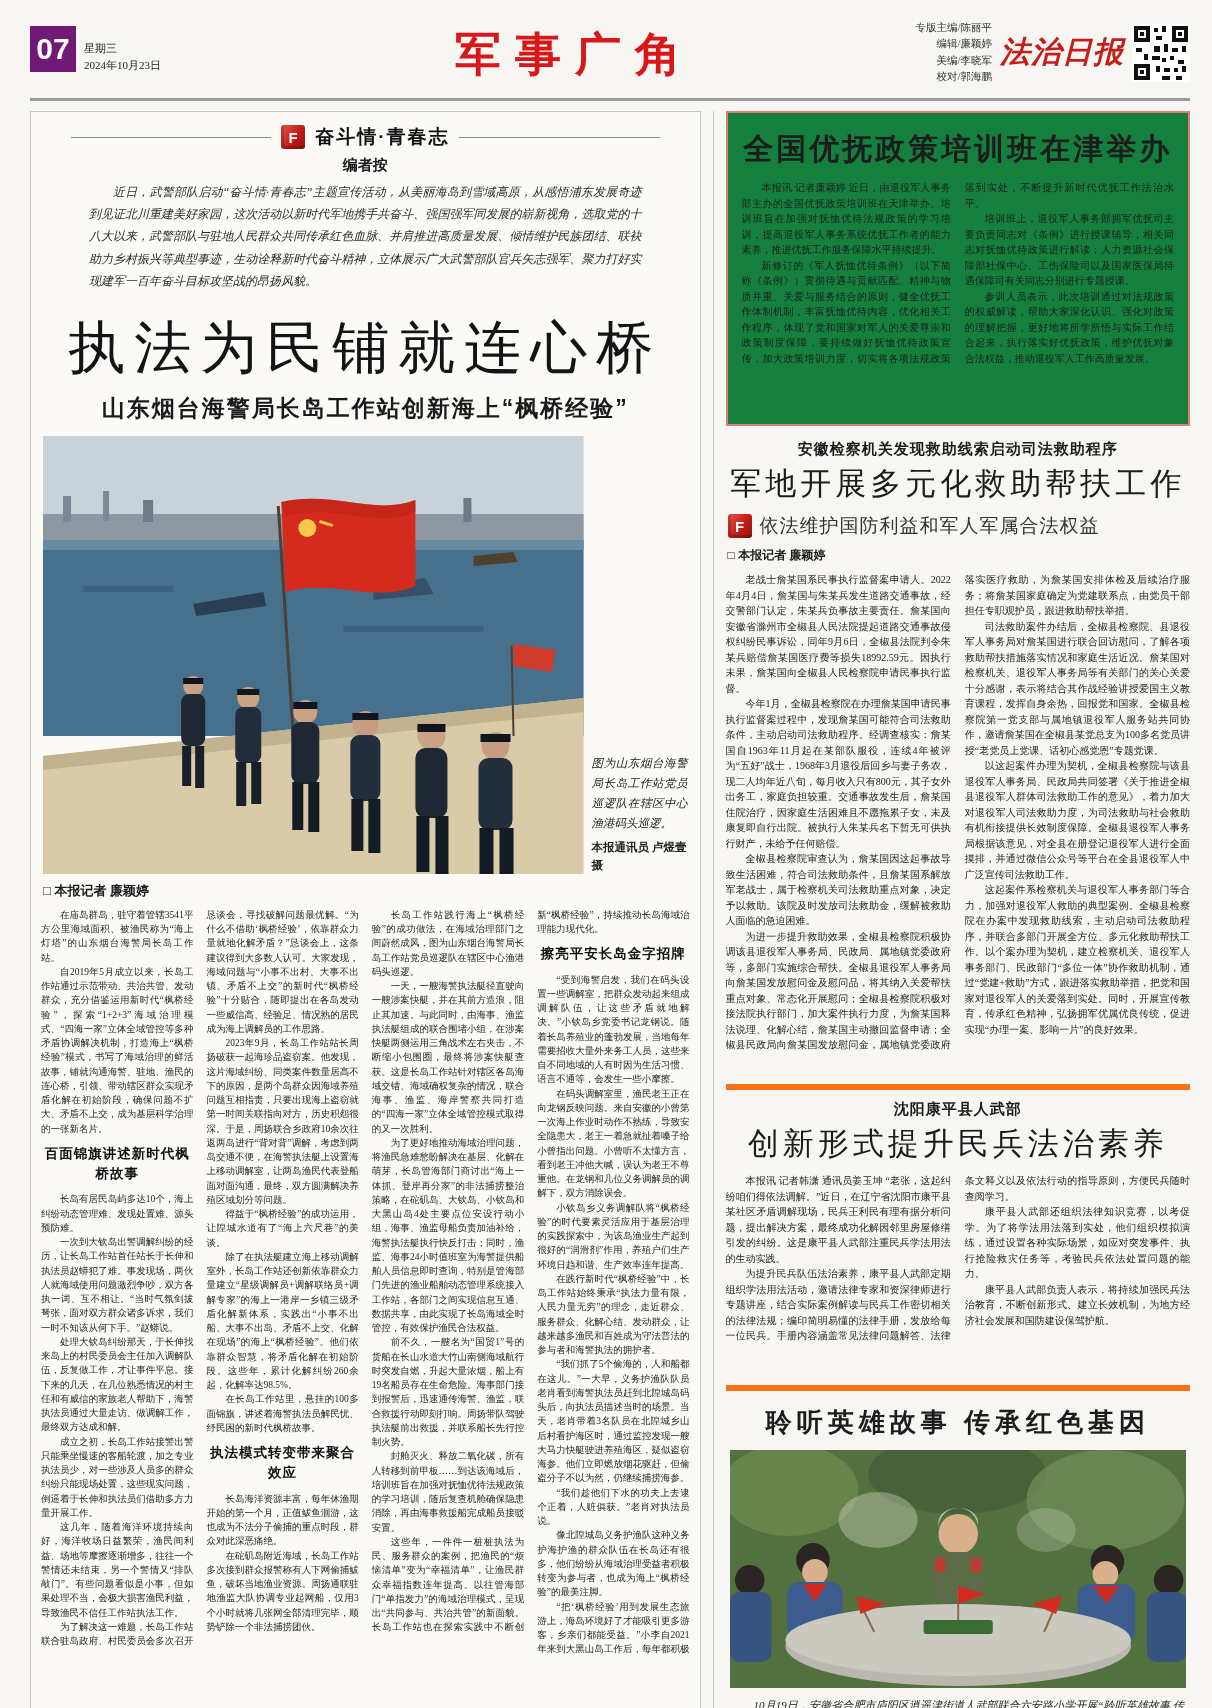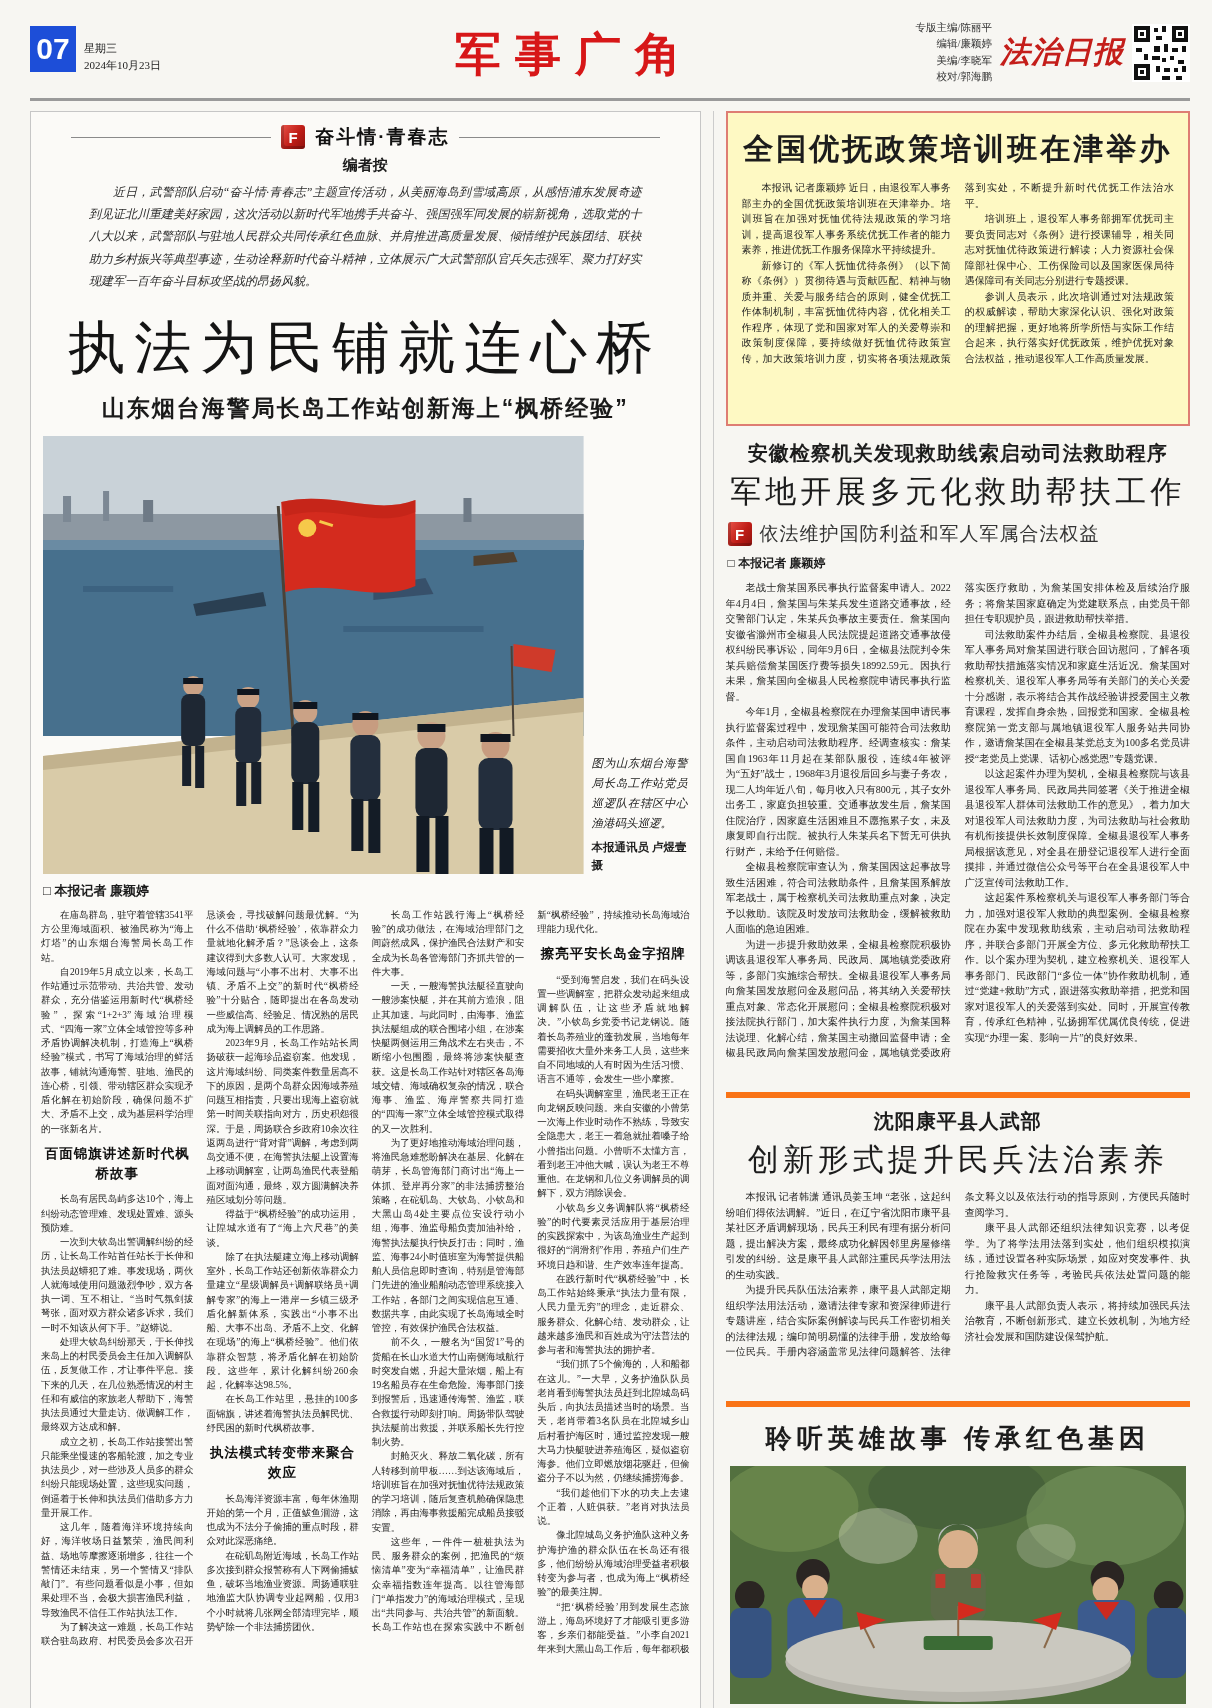--- a/index.html
+++ b/index.html
@@ -6,21 +6,21 @@
   body{
     width:1212px;height:1708px;overflow:hidden;
     background:#f7f6f2;color:#1c1c1c;
     font-family:"Liberation Serif","DejaVu Serif",serif;
     position:relative;
   }
   .page{padding:12px 22px 0 30px;}
   
   .hdr{display:flex;align-items:flex-start;height:82px;position:relative;}
   .hdr-left{display:flex;align-items:flex-start;gap:8px;margin-top:14px;width:230px;}
-  .pagenum{width:46px;height:46px;background:#1d4ed8;color:#fff;
+  .pagenum{width:46px;height:46px;background:#701a75;color:#fff;
     font-family:"Liberation Sans","DejaVu Sans",sans-serif;font-weight:bold;font-size:30px;
     display:flex;align-items:center;justify-content:center;}
   .dateblock{font-size:11px;line-height:1.5;margin-top:14px;color:#222;}
   .section-title{flex:1;text-align:center;color:#d71718;
     font-family:"Liberation Sans","DejaVu Sans",sans-serif;font-weight:bold;
     font-size:46px;letter-spacing:14px;margin-top:12px;}
   .hdr-right{width:300px;display:flex;align-items:center;justify-content:flex-end;gap:8px;margin-top:8px;}
   .credits{font-size:10.5px;line-height:1.55;text-align:right;color:#333;}
   .masthead{color:#c41e1a;font-size:30px;font-weight:bold;font-style:italic;
     letter-spacing:1px;font-family:"Liberation Serif","DejaVu Serif",serif;white-space:nowrap;}
@@ -56,30 +56,30 @@
   .photo-credit{font-size:11.5px;font-weight:bold;margin-top:6px;line-height:1.5;}
   .byline{font-weight:bold;font-size:13px;margin:2px 2px 8px 2px;
     font-family:"Liberation Sans","DejaVu Sans",sans-serif;}
   .feature-body{height:752px;overflow:hidden;
     column-count:4;column-gap:13px;
     font-size:9.5px;line-height:1.5;text-align:justify;color:#1d1d1d;}
   .feature-body p{margin:0;text-indent:2em;}
   .feature-body h4{margin:8px 0;text-align:center;font-size:13.5px;letter-spacing:1px;
     font-family:"Liberation Sans","DejaVu Sans",sans-serif;color:#111;}
   
-  .redbox{border:2px solid #de7d73;padding:10px 14px 12px 14px;background:#fef9c3;}
+  .redbox{border:2px solid #de7d73;padding:10px 14px 12px 14px;background:#15803d;}
   .redbox-headline{text-align:center;font-family:"Liberation Sans","DejaVu Sans",sans-serif;
     font-weight:600;font-size:30px;letter-spacing:3px;margin:6px 0 10px 0;}
   .twocol{column-count:2;column-gap:14px;font-size:10px;line-height:1.55;
     text-align:justify;color:#1d1d1d;overflow:hidden;}
   .twocol p{margin:0;text-indent:2em;}
   .redbox .twocol{height:232px;}
   .art{margin-top:14px;}
   .art-sep{border-top:6px solid #f97316;padding-top:10px;}
-  .kicker{text-align:center;font-weight:bold;font-size:20px;letter-spacing:1px;
+  .kicker{text-align:center;font-weight:bold;font-size:15px;letter-spacing:1px;
     font-family:Liberation Sans, sans-serif;margin:0 0 4px 0;}
   .art-headline{text-align:center;font-family:"Liberation Sans","DejaVu Sans",sans-serif;
     font-weight:500;font-size:31px;letter-spacing:4px;margin:2px 0 8px 0;}
   .badge-row2{display:flex;align-items:center;gap:8px;margin:2px 0 8px 2px;}
   .badge-label2{font-size:19px;letter-spacing:1px;color:#333;
     font-family:"Liberation Sans","DejaVu Sans",sans-serif;}
   .byline2{font-weight:bold;font-size:12px;margin:0 0 8px 2px;
     font-family:"Liberation Sans","DejaVu Sans",sans-serif;}
   .a2body{height:498px;}
   .a3body{height:198px;}
@@ -249,21 +249,21 @@
           <p>成立之初，长岛工作站接警出警只能乘坐慢速的客船轮渡，加之专业执法员少，对一些涉及人员多的群众纠纷只能现场处置，这些现实问题，倒逼着于长伸和执法员们借助多方力量开展工作。</p>
           <p>这几年，随着海洋环境持续向好，海洋牧场日益繁荣，渔民间利益、场地等摩擦逐渐增多，往往一个警情还未结束，另一个警情又“排队敲门”。有些问题看似是小事，但如果处理不当，会极大损害渔民利益，导致渔民不信任工作站执法工作。</p>
           <p>为了解决这一难题，长岛工作站联合驻岛政府、村民委员会多次召开恳谈会，寻找破解问题最优解。“为什么不借助‘枫桥经验’，依靠群众力量就地化解矛盾？”恳谈会上，这条建议得到大多数人认可。大家发现，海域问题与“小事不出村、大事不出镇、矛盾不上交”的新时代“枫桥经验”十分贴合，随即提出在各岛发动一些威信高、经验足、情况熟的居民成为海上调解员的工作思路。</p>
           <p>2023年9月，长岛工作站站长周扬破获一起海珍品盗窃案。他发现，这片海域纠纷、同类案件数量居高不下的原因，是两个岛群众因海域养殖问题互相指责，只要出现海上盗窃就第一时间关联指向对方，历史积怨很深。于是，周扬联合乡政府10余次往返两岛进行“背对背”调解，考虑到两岛交通不便，在海警执法艇上设置海上移动调解室，让两岛渔民代表登船面对面沟通，最终，双方圆满解决养殖区域划分等问题。</p>
           <p>得益于“枫桥经验”的成功运用，让隍城水道有了“海上六尺巷”的美谈。</p>
           <p>除了在执法艇建立海上移动调解室外，长岛工作站还创新依靠群众力量建立“星级调解员+调解联络员+调解专家”的海上一港岸一乡镇三级矛盾化解新体系，实践出“小事不出船、大事不出岛、矛盾不上交、化解在现场”的海上“枫桥经验”。他们依靠群众智慧，将矛盾化解在初始阶段。这些年，累计化解纠纷260余起，化解率达98.5%。</p>
           <p>在长岛工作站里，悬挂的100多面锦旗，讲述着海警执法员解民忧、纾民困的新时代枫桥故事。</p>
           <h4>执法模式转变带来聚合效应</h4>
           <p>长岛海洋资源丰富，每年休渔期开始的第一个月，正值鲅鱼洄游，这也成为不法分子偷捕的重点时段，群众对此深恶痛绝。</p>
           <p>在砣矶岛附近海域，长岛工作站多次接到群众报警称有人下网偷捕鲅鱼，破坏当地渔业资源。周扬通联驻地渔监大队协调专业起网船，仅用3个小时就将几张网全部清理完毕，顺势铲除一个非法捕捞团伙。</p>
-          <p>长岛工作站践行海上“枫桥经验”的成功做法，在海域治理部门之间蔚然成风，保护渔民合法财产和安全成为长岛各管海部门齐抓共管的一件大事。</p>
+          <p>长岛工作站践行海上“枫桥经验”的成功做法，在海域治理部门之间蔚然成风，图为山东烟台海警局长岛工作站党员巡逻队在辖区中心渔港码头巡逻。</p>
           <p>一天，一艘海警执法艇径直驶向一艘涉案快艇，并在其前方造浪，阻止其加速。与此同时，由海事、渔监执法艇组成的联合围堵小组，在涉案快艇两侧运用三角战术左右夹击，不断缩小包围圈，最终将涉案快艇查获。这是长岛工作站针对辖区各岛海域交错、海域确权复杂的情况，联合海事、渔监、海岸警察共同打造的“四海一家”立体全域管控模式取得的又一次胜利。</p>
           <p>为了更好地推动海域治理问题，将渔民急难愁盼解决在基层、化解在萌芽，长岛管海部门商讨出“海上一体抓、登岸再分家”的非法捕捞整治策略，在砣矶岛、大钦岛、小钦岛和大黑山岛4处主要点位安设行动小组，海事、渔监母船负责加油补给，海警执法艇执行快反打击；同时，渔监、海事24小时值班室为海警提供船舶人员信息即时查询，特别是管海部门先进的渔业船舶动态管理系统接入工作站，各部门之间实现信息互通、数据共享，由此实现了长岛海域全时管控，有效保护渔民合法权益。</p>
           <p>前不久，一艘名为“国贸1”号的货船在长山水道大竹山南侧海域航行时突发自燃，升起大量浓烟，船上有19名船员存在生命危险。海事部门接到报警后，迅速通传海警、渔监，联合救援行动即刻打响。周扬带队驾驶执法艇前出救援，并联系船长先行控制火势。</p>
           <p>封舱灭火、释放二氧化碳，所有人转移到前甲板……到达该海域后，培训班旨在加强对抚恤优待法规政策的学习培训，随后复查机舱确保隐患消除，再由海事救援船完成船员接驳安置。</p>
           <p>这些年，一件件一桩桩执法为民、服务群众的案例，把渔民的“烦恼清单”变为“幸福清单”，让渔民群众幸福指数连年提高。以往管海部门“单指发力”的海域治理模式，呈现出“共同参与、共治共管”的新面貌。长岛工作站也在探索实践中不断创新“枫桥经验”，持续推动长岛海域治理能力现代化。</p>
           <h4>擦亮平安长岛金字招牌</h4>
           <p>“受到海警启发，我们在码头设置一些调解室，把群众发动起来组成调解队伍，让这些矛盾就地解决。”小钦岛乡党委书记龙钢说。随着长岛养殖业的蓬勃发展，当地每年需要招收大量外来务工人员，这些来自不同地域的人有时因为生活习惯、语言不通等，会发生一些小摩擦。</p>
           <p>在码头调解室里，渔民老王正在向龙钢反映问题。来自安徽的小曾第一次海上作业时动作不熟练，导致安全隐患大，老王一着急就扯着嗓子给小曾指出问题。小曾听不太懂方言，看到老王冲他大喊，误认为老王不尊重他。在龙钢和几位义务调解员的调解下，双方消除误会。</p>
           <p>小钦岛乡义务调解队将“枫桥经验”的时代要素灵活应用于基层治理的实践探索中，为该岛渔业生产起到很好的“润滑剂”作用，养殖户们生产环境日趋和谐、生产效率连年提高。</p>
           <p>在践行新时代“枫桥经验”中，长岛工作站始终秉承“执法力量有限，人民力量无穷”的理念，走近群众、服务群众、化解心结、发动群众，让越来越多渔民和百姓成为守法普法的参与者和海警执法的拥护者。</p>

